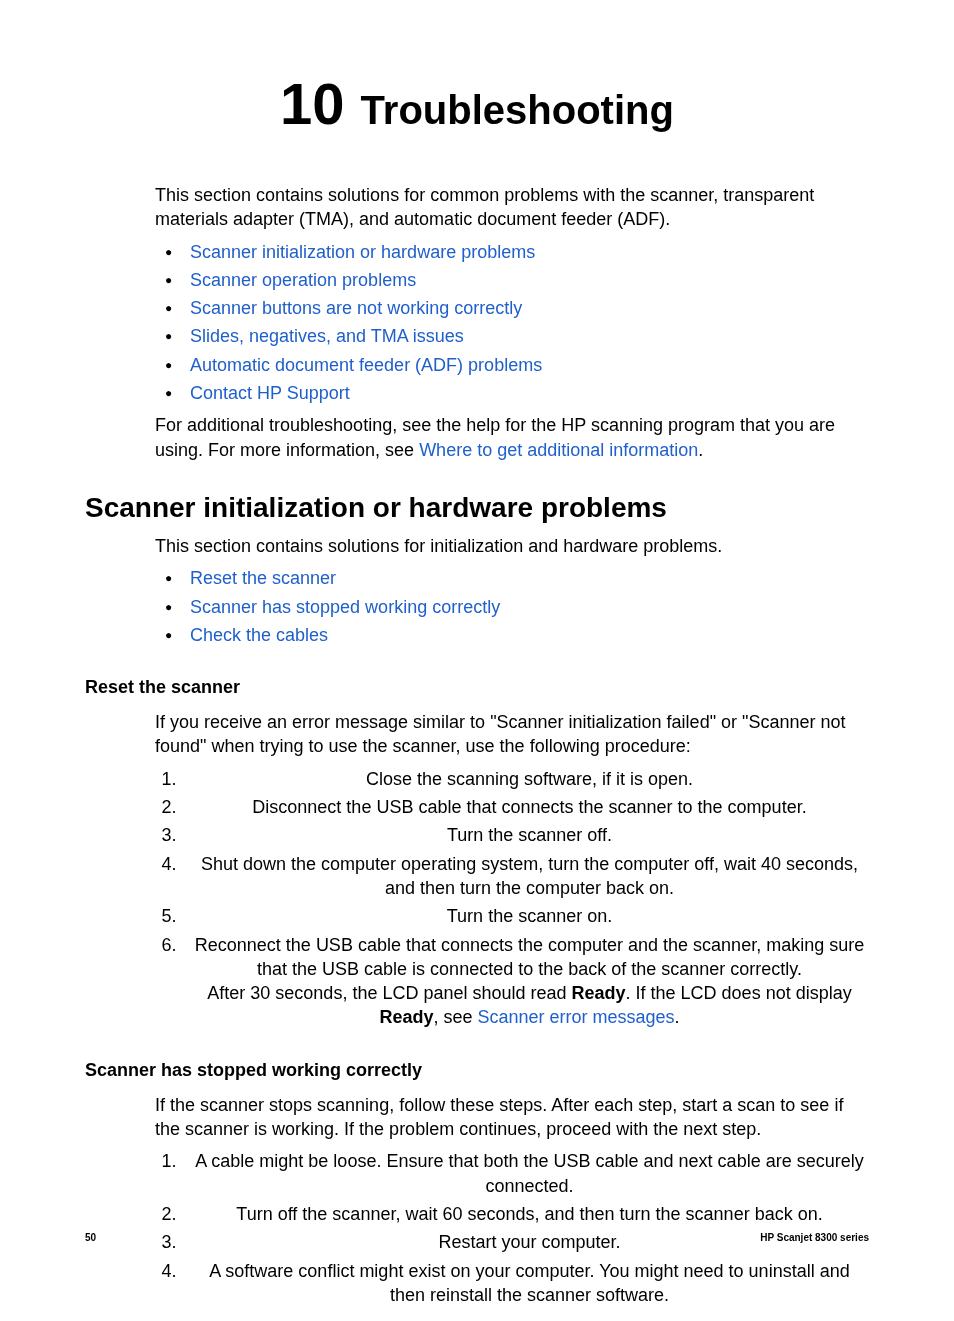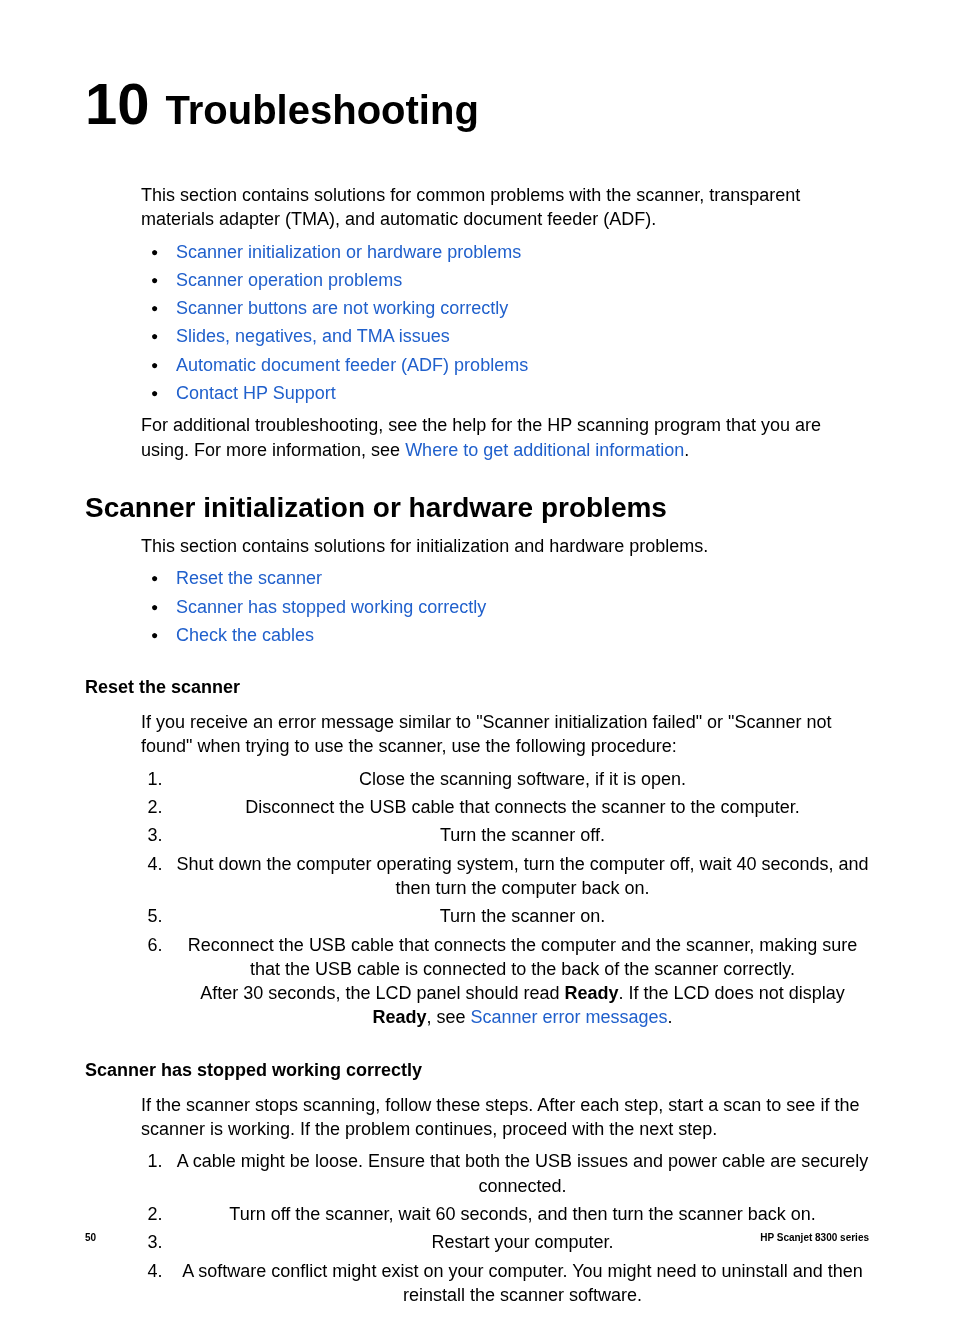--- a/index.html
+++ b/index.html
@@ -13,33 +13,34 @@
       position: relative;
     }
     .content {
       padding: 75px 85px 0 85px;
     }
     .chapter-header {
       display: flex;
       align-items: baseline;
       gap: 16px;
       margin-bottom: 50px;
+      justify-content: center;
     }
     .chapter-number {
       font-size: 58px;
       font-weight: bold;
       line-height: 1;
     }
     .chapter-title {
       font-size: 40px;
       font-weight: bold;
       line-height: 1;
     }
     .indented {
-      margin-left: 56px;
+      margin-left: 70px;
     }
     p {
       font-size: 18px;
       line-height: 1.35;
       margin: 0 0 8px 0;
     }
     .section-title {
       font-size: 28px;
       font-weight: bold;
       margin: 30px 0 10px 0;
@@ -153,21 +154,21 @@
         <span>Reconnect the USB cable that connects the computer and the scanner, making sure that the USB cable is connected to the back of the scanner correctly.</span><br>
         <span>After 30 seconds, the LCD panel should read </span><span class="bold">Ready</span><span>. If the LCD does not display </span><span class="bold">Ready</span><span>, see </span><span class="link">Scanner error messages</span><span>.</span>
       </li>
     </ol>
   </div>
 
   <h3 class="subsection-title">Scanner has stopped working correctly</h3>
   <div class="indented">
     <p>If the scanner stops scanning, follow these steps. After each step, start a scan to see if the scanner is working. If the problem continues, proceed with the next step.</p>
     <ol>
-      <li>A cable might be loose. Ensure that both the USB issues and power cable are securely connected.</li>
+      <li>A cable might be loose. Ensure that both the USB cable and next cable are securely connected.</li>
       <li>Turn off the scanner, wait 60 seconds, and then turn the scanner back on.</li>
       <li>Restart your computer.</li>
       <li>A software conflict might exist on your computer. You might need to uninstall and then reinstall the scanner software.</li>
     </ol>
   </div>
 </div>
 
 <div class="footer">
   <span>50</span>
   <span>HP Scanjet 8300 series</span>

